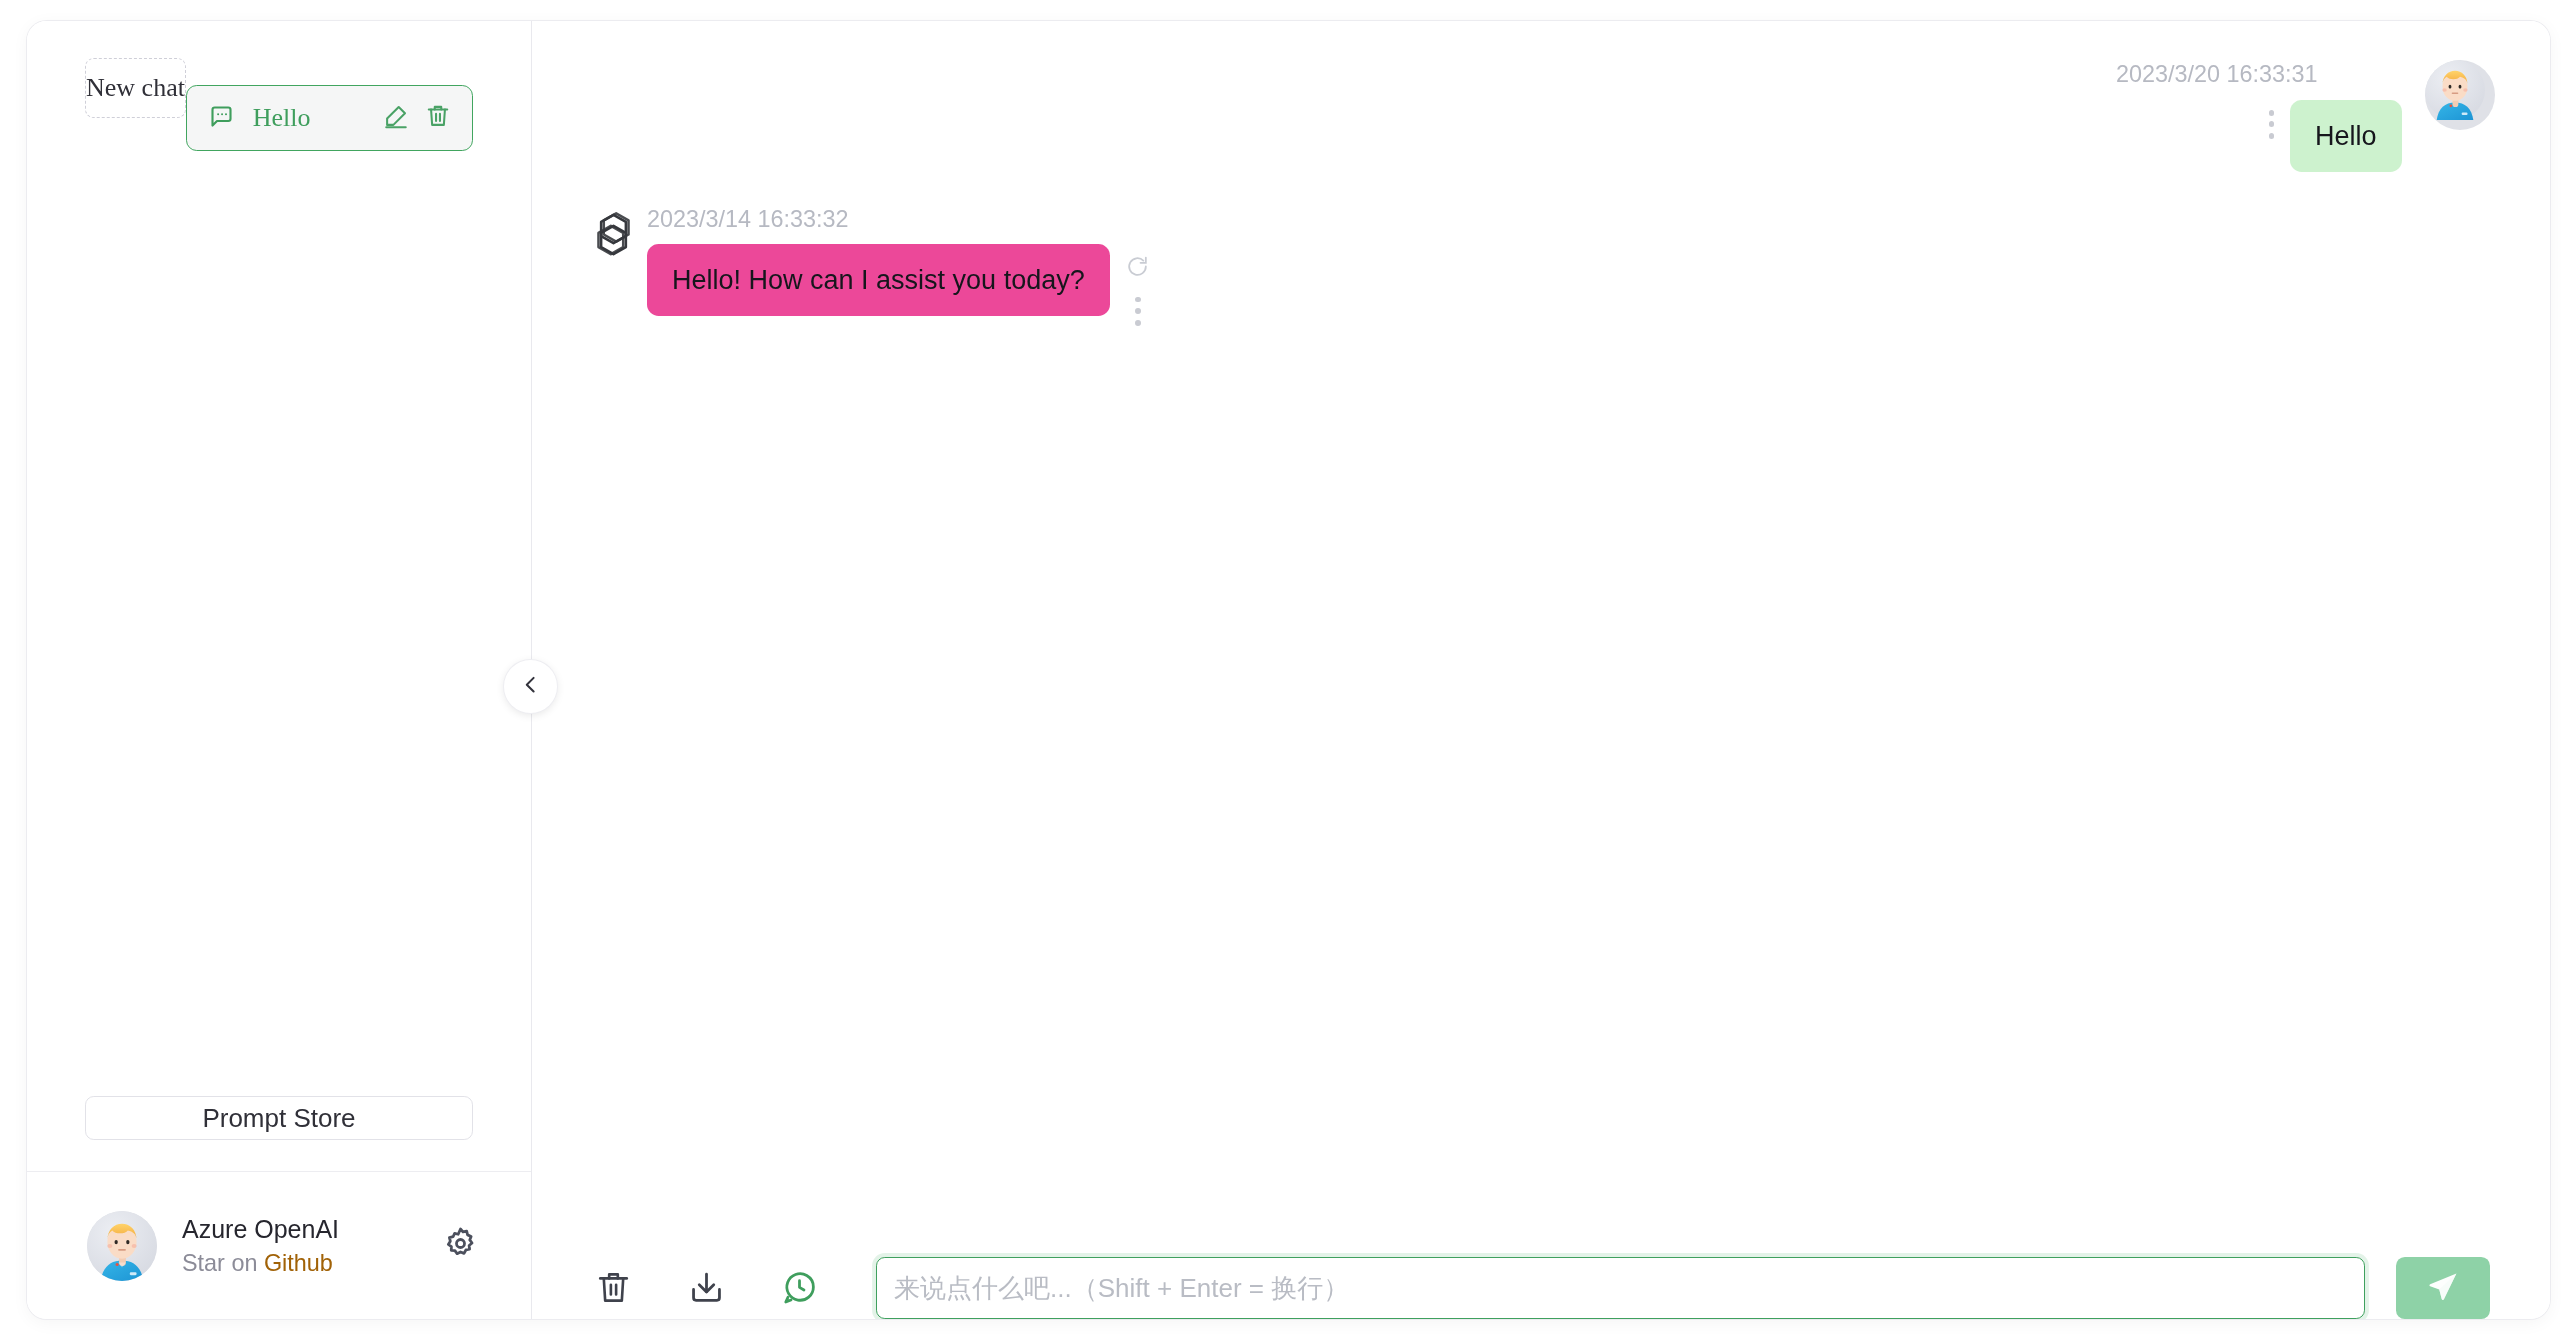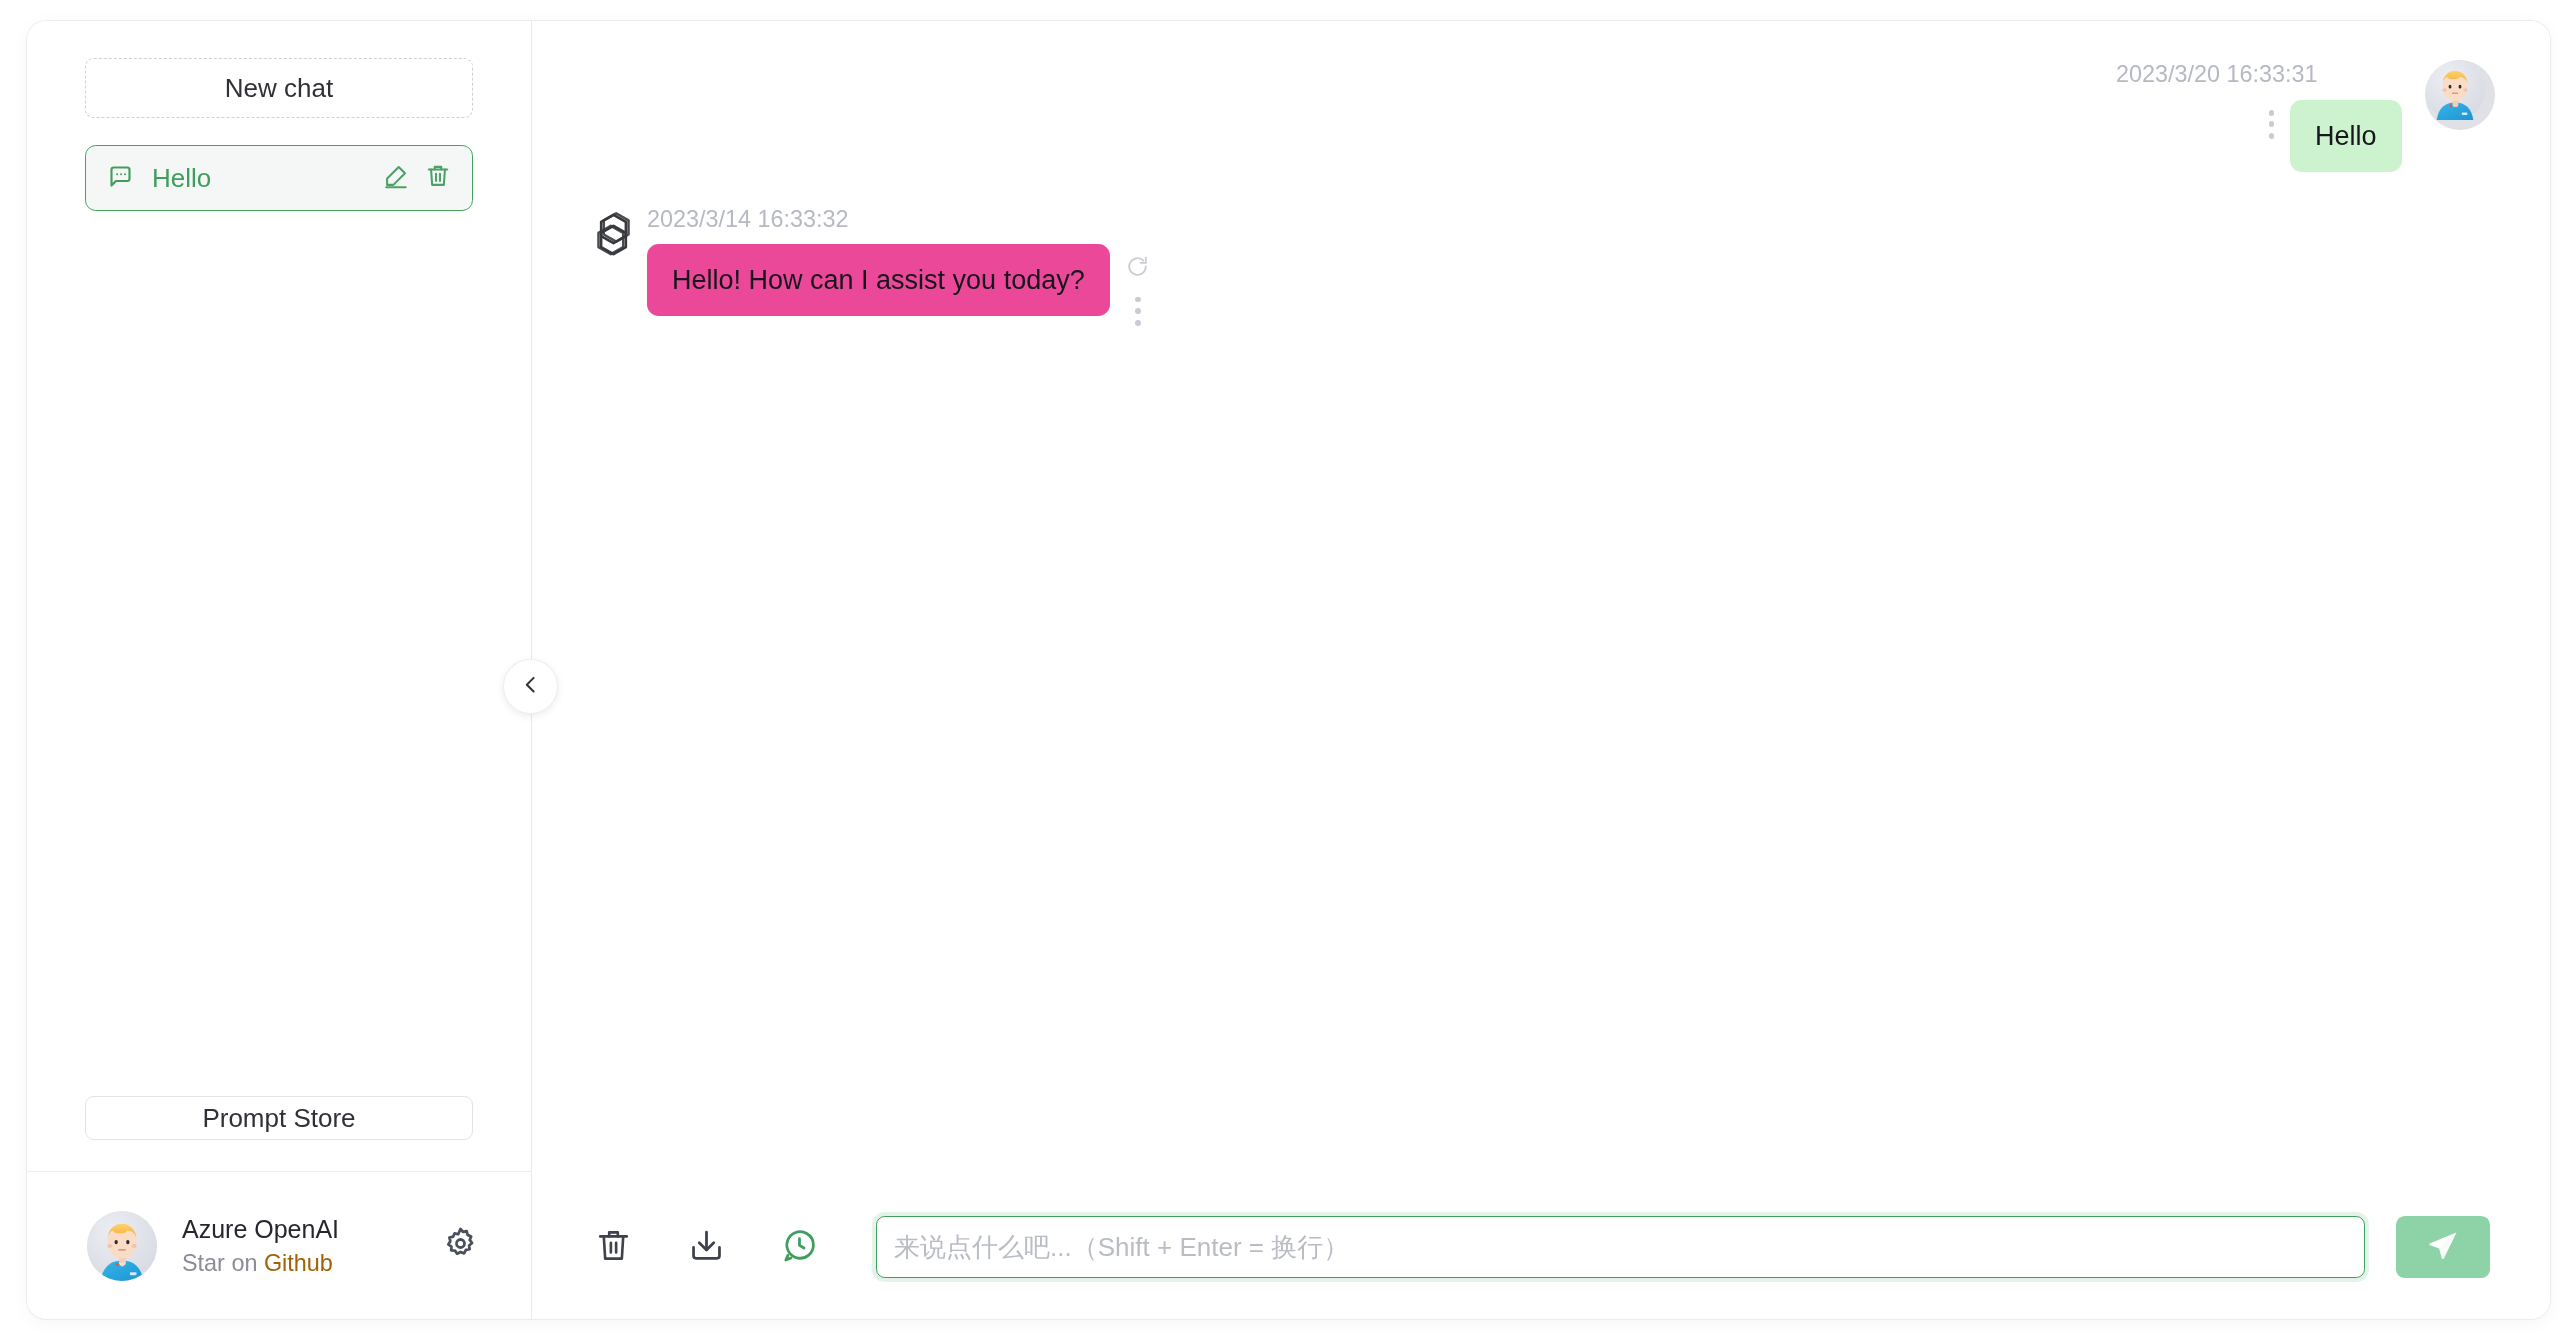--- a/index.html
+++ b/index.html
@@ -33,23 +33,24 @@
     background: #ffffff;
     border-right: 1px solid #e9e9ee;
     display: flex;
     flex-direction: column;
     position: relative;
   }
 
   .sidebar-main {
     flex: 1 1 auto;
     display: flex;
-    flex-direction: column;
+    flex-direction: row;
     padding: 37px 58px 0 58px;
     min-height: 0;
+    font-family: Liberation Serif, serif;
   }
 
   .new-chat-btn {
     height: 60px;
     border: 1.6px dashed #cfcfd8;
     border-radius: 8.8px;
     display: flex;
     align-items: center;
     justify-content: center;
     font-size: 26px;
@@ -206,21 +207,21 @@
   .dots-v { display: flex; flex-direction: column; gap: 5.8px; align-items: center; cursor: pointer; }
   .dots-v i { width: 5.8px; height: 5.8px; border-radius: 50%; background: #c9cbd2; display: block; }
 
   .user-avatar-col { flex: 0 0 60px; margin-left: 23.4px; padding-top: 0; }
 
   
   .composer {
     flex: 0 0 auto;
     height: 144px;
     display: flex;
-    align-items: center;
+    align-items: flex-end;
     padding: 0 60px 0 51px;
     gap: 0;
   }
   .tool-btn {
     width: 60px; height: 60px;
     display: flex; align-items: center; justify-content: center;
     cursor: pointer;
     flex: 0 0 60px;
     margin-right: 33px;
   }

